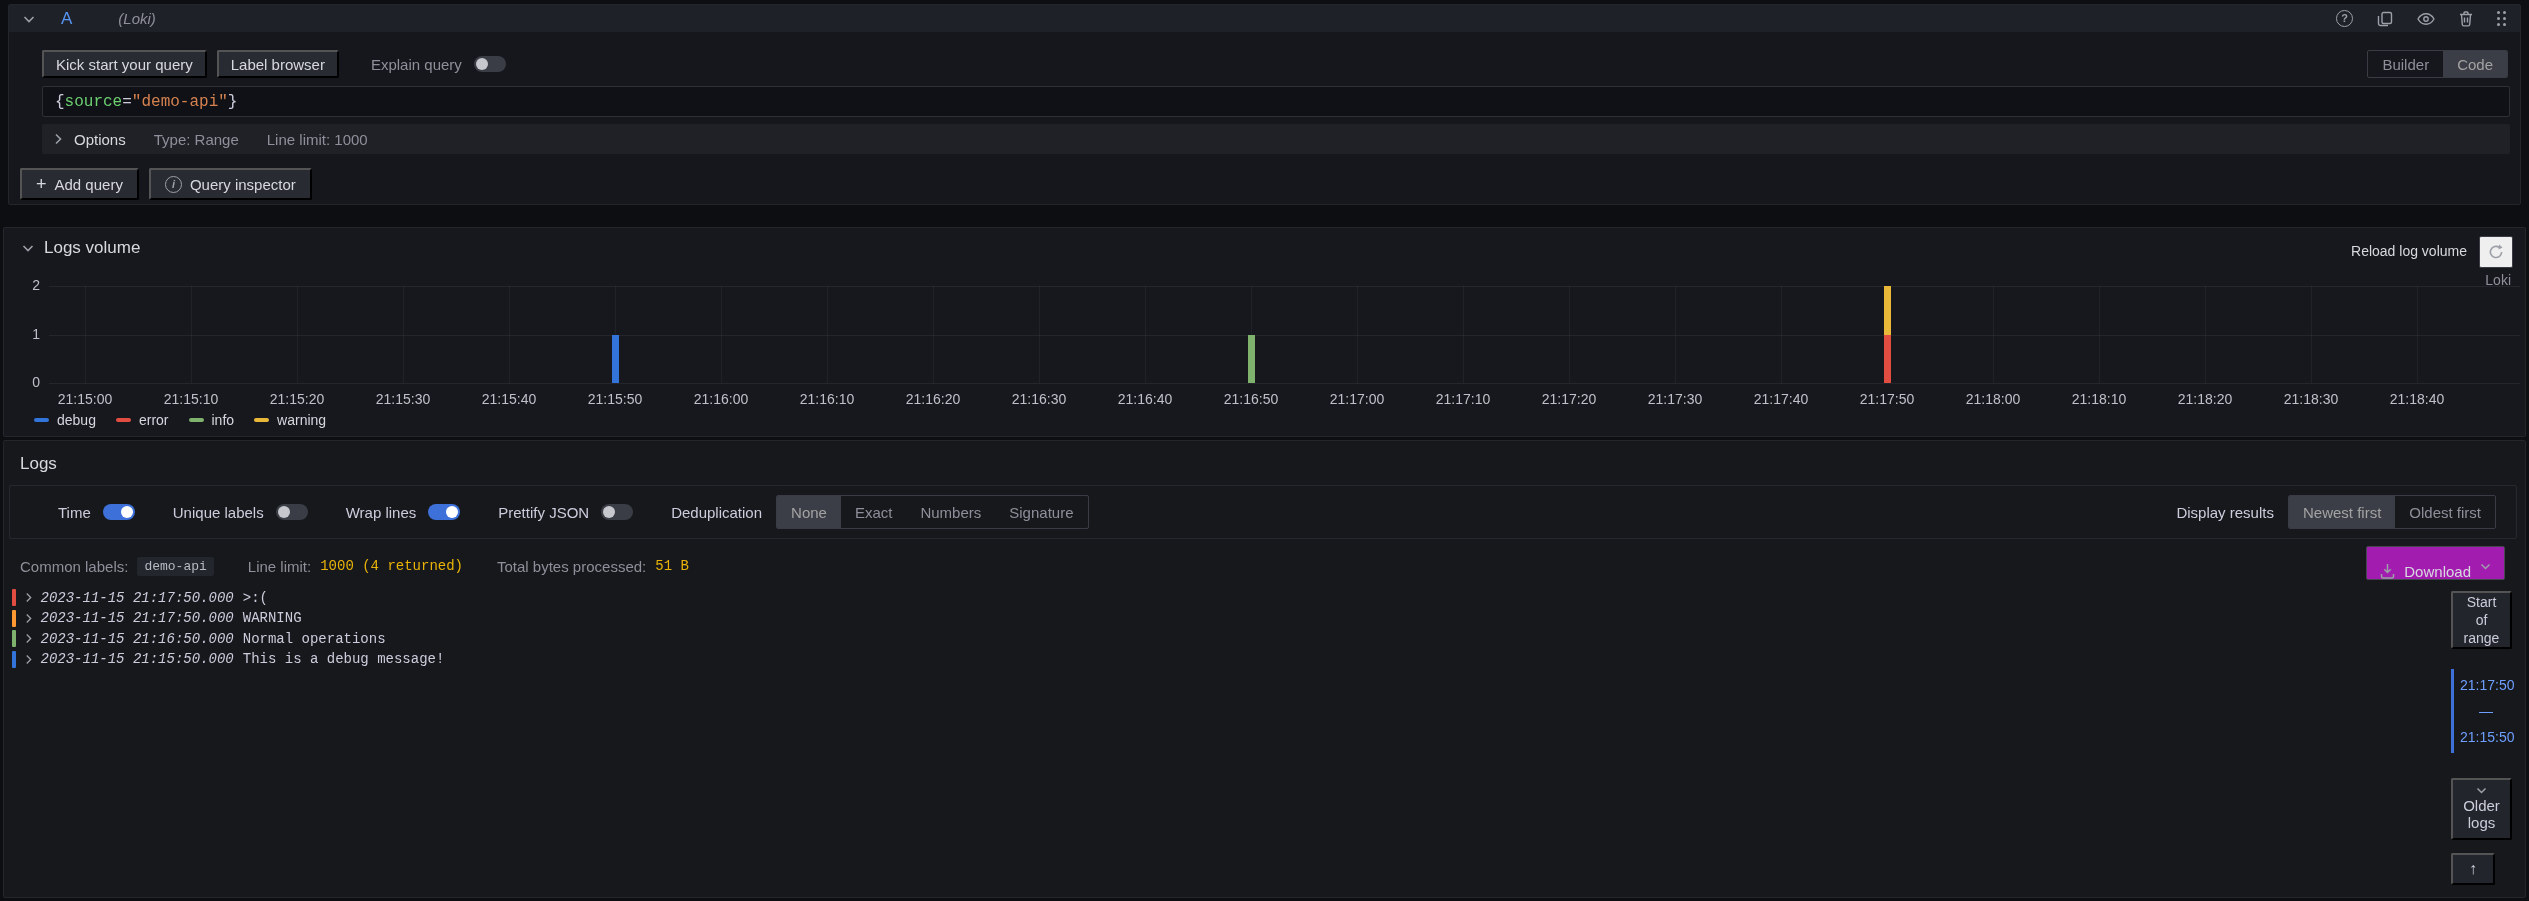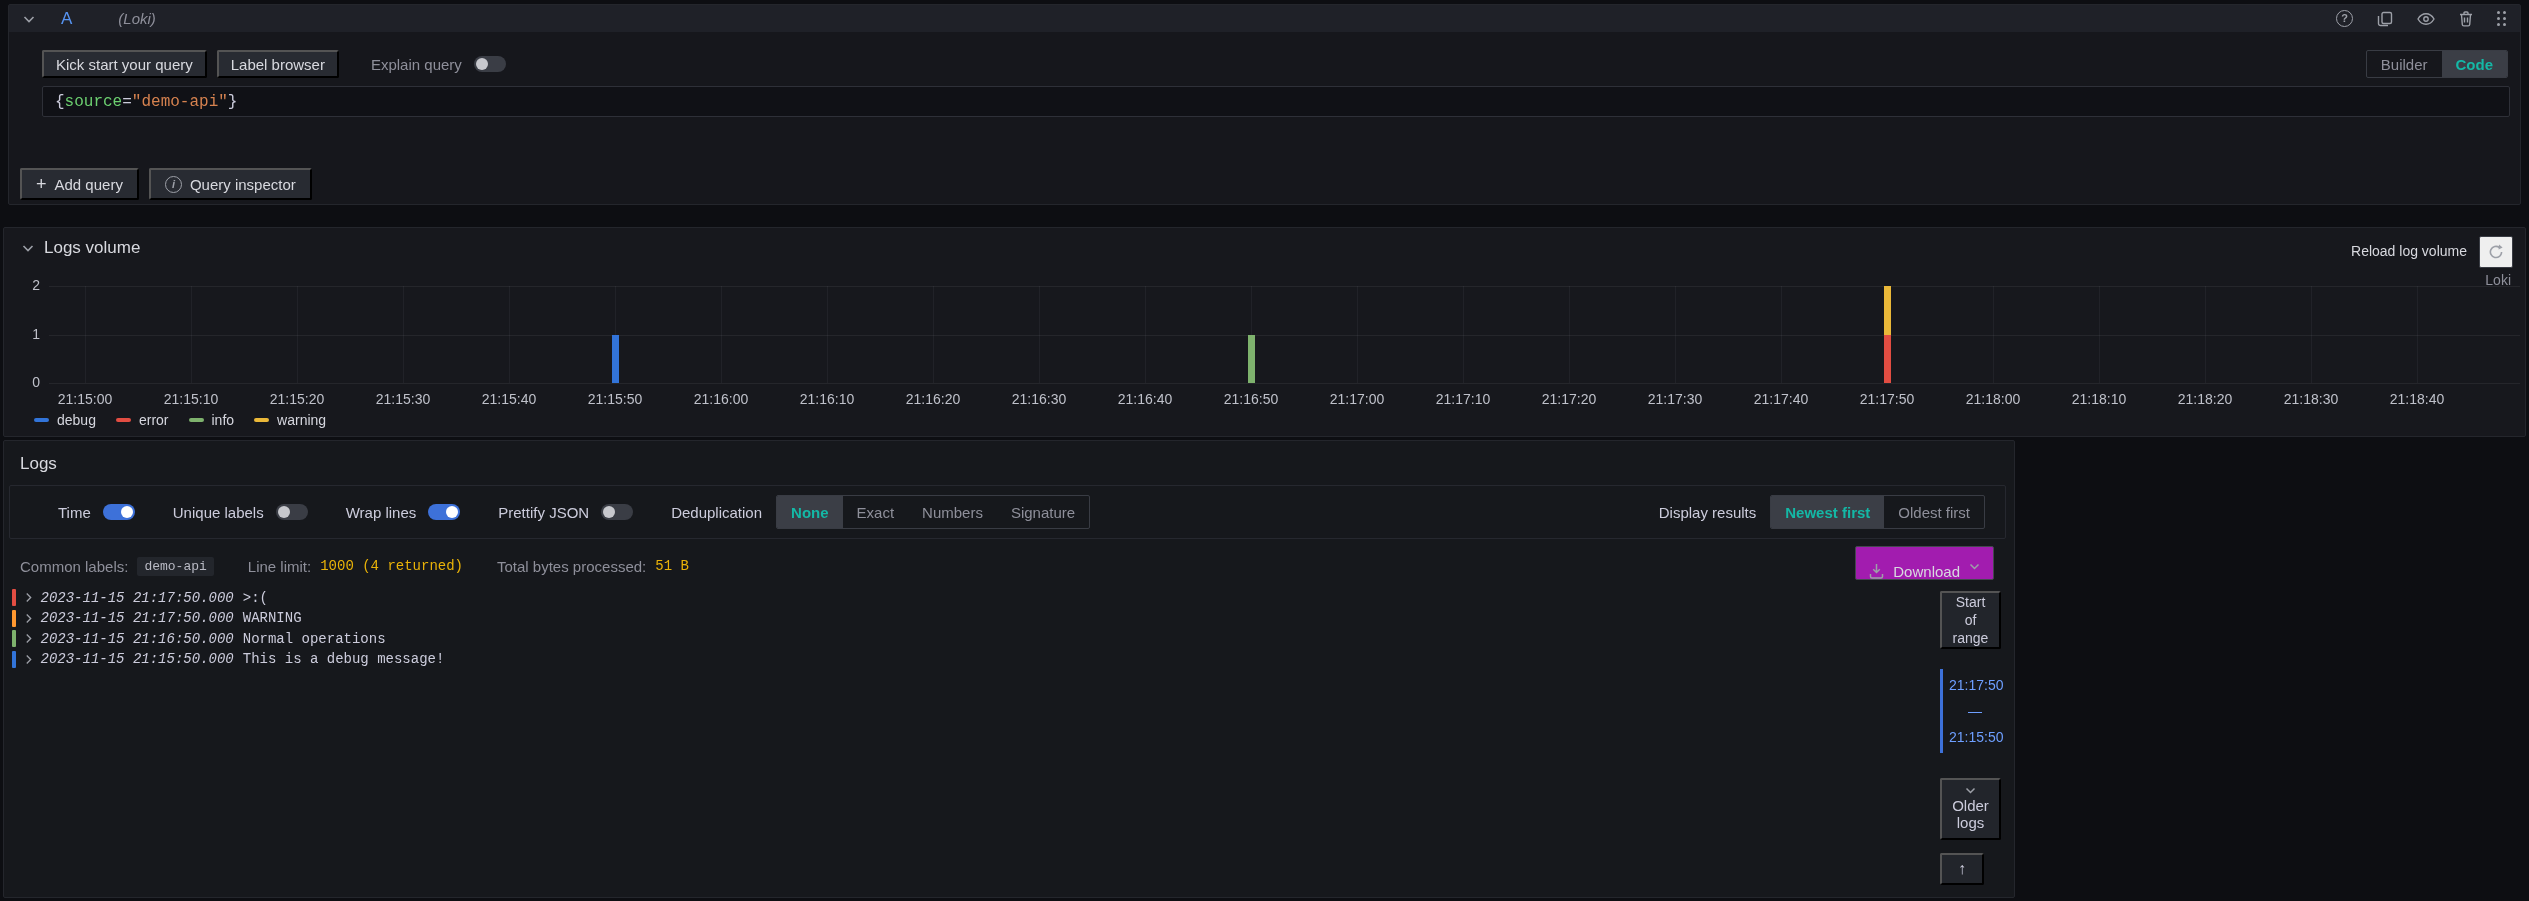--- a/index.html
+++ b/index.html
@@ -33,21 +33,21 @@
     border-radius:2px; display:inline-flex; align-items:center; gap:8px; cursor:pointer; white-space:nowrap; }
   .q-toolbar .btn-sec { margin-right:10px; }
   .explain-label { margin-left:22px; color:#8e8f9a; }
   .toggle { position:relative; width:32px; height:16px; border-radius:9px; background:#3a3d45; margin-left:12px; cursor:pointer; }
   .toggle .knob { position:absolute; top:2px; left:2px; width:12px; height:12px; border-radius:50%; background:#c7c8cd; }
   .toggle.on { background:#3d71d9; }
   .toggle.on .knob { left:auto; right:2px; background:#fff; }
 
   .opt-group { display:flex; align-items:stretch; border:1px solid #393c44; border-radius:2px; overflow:hidden; }
   .opt-group .opt { padding:0 14px; display:flex; align-items:center; color:#8e8f9a; font-size:15px; cursor:pointer; white-space:nowrap; }
-  .opt-group .opt.selected { background:#3b3e46; color:#14b8a6; font-weight:700; }
+  .opt-group .opt.selected { background:#3b3e46; color:#a3a3a3; font-weight:400; }
   .mode-group { margin-left:auto; height:28px; }
 
   .q-input { position:absolute; top:81px; left:33px; right:10px; height:31px; background:#101116;
     border:1px solid #2e3038; border-radius:2px; display:flex; align-items:center; padding:0 12px;
     font-size:16px; color:#ccccdc; }
   .tok-label { color:#6ccf70; }
   .tok-value { color:#d6824f; }
 
   .q-options { position:absolute; top:119px; left:33px; right:10px; height:30px; background:#1f2127;
     border-radius:2px; display:flex; align-items:center; padding:0 12px; font-size:15px; cursor:pointer; }
@@ -74,21 +74,21 @@
   #chart-ylabels { position:absolute; left:10px; top:58px; width:26px; height:97px; }
   #chart-ylabels div { position:absolute; right:0; width:26px; text-align:right; font-size:14px; color:#bfc1ca; }
   #chart-xlabels { position:absolute; left:45px; top:163px; width:2471px; height:18px; }
   #chart-xlabels div { position:absolute; width:100px; margin-left:-50px; text-align:center; font-size:14px; color:#bfc1ca; white-space:nowrap; }
   #chart-legend { position:absolute; left:30px; top:184px; display:flex; align-items:center; gap:20px;
     font-size:14px; color:#d5d6de; }
   .legend-item { display:flex; align-items:center; gap:8px; cursor:pointer; }
   .legend-swatch { width:15px; height:4.5px; border-radius:2px; }
 
   
-  #logs-panel { left:3px; top:440px; width:2012px; height:458px; background:#16181c; }
+  #logs-panel { left:3px; top:440px; width:2523px; height:458px; background:#16181c; }
   .l-title { position:absolute; top:13px; left:16px; font-size:17px; font-weight:500; color:#d8d9df; }
   .l-controls { position:absolute; top:44px; left:5px; right:8px; height:54px; border:1px solid #26282f;
     border-radius:2px; display:flex; align-items:center; padding:0 20px 0 48px; }
   .ctl { display:flex; align-items:center; margin-right:38px; }
   .ctl-label { font-size:15px; font-weight:500; color:#ccccdc; }
   .dedup-group, .sort-group { height:34px; }
   .dedup-group { margin-left:14px; }
   .display-label { margin-left:auto; color:#ccccdc; font-size:15px; margin-right:14px; }
 
   .l-meta { position:absolute; top:108px; left:16px; height:34px; display:flex; align-items:center;
@@ -177,20 +177,30 @@
   </div>
 
   <div class="q-input mono">
     <span>{</span>
       <span class="tok-label">source</span>
       <span>=</span>
       <span class="tok-value">"demo-api"</span>
       <span>}</span>
   </div>
 
+  <div class="q-options">
+    <span class="icon">
+      <svg width="8" height="12" viewBox="0 0 8 12">
+          <polyline points="2,1.5 6.5,6 2,10.5" fill="none" stroke="currentColor" stroke-width="1.6"></polyline>
+        </svg>
+    </span>
+    <span class="title">Options</span>
+    <span class="muted">Type: Range</span>
+    <span class="muted">Line limit: 1000</span>
+  </div>
 
   <div class="q-actions">
     <button class="btn-sec">
       <span class="plus-glyph">+</span>
       <span>Add query</span>
     </button>
     <button class="btn-sec">
       <span class="icon">
           <span class="circle-glyph" style="font-style:italic;font-weight:600;">i</span>
         </span>

